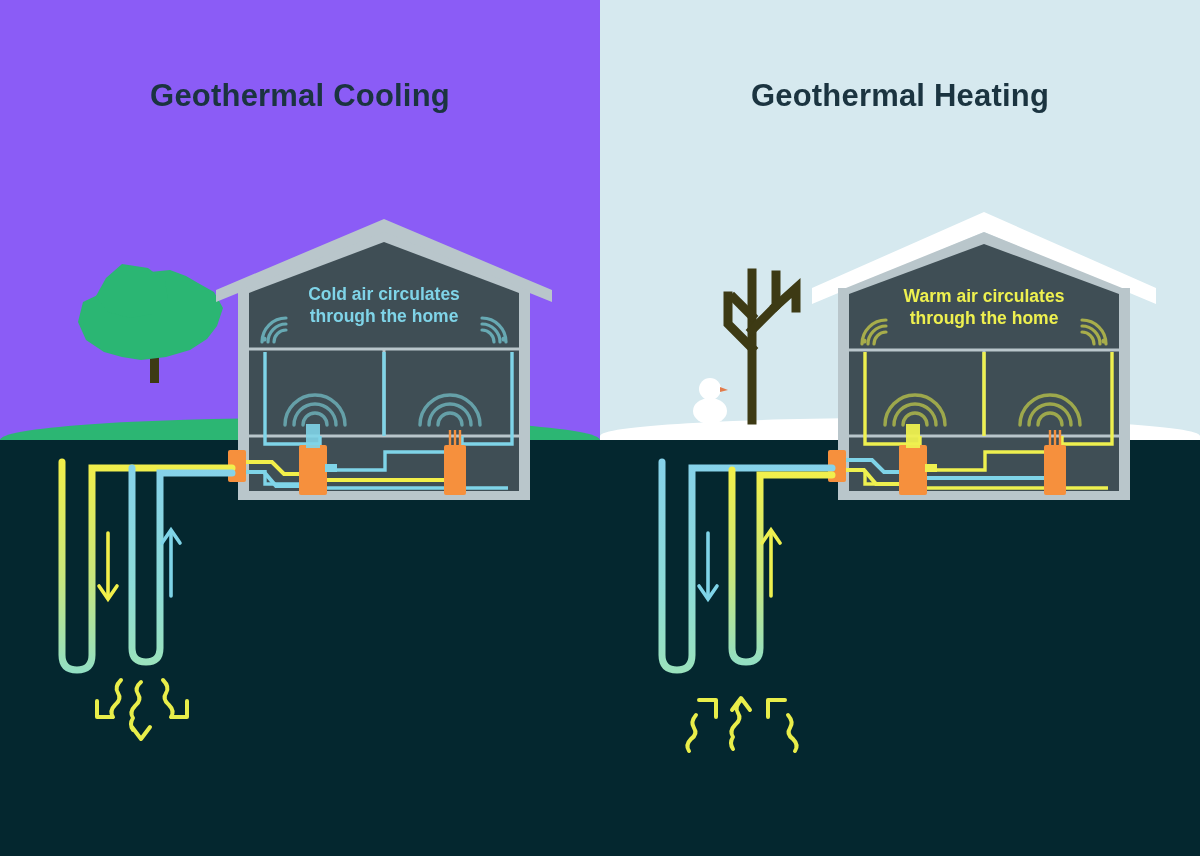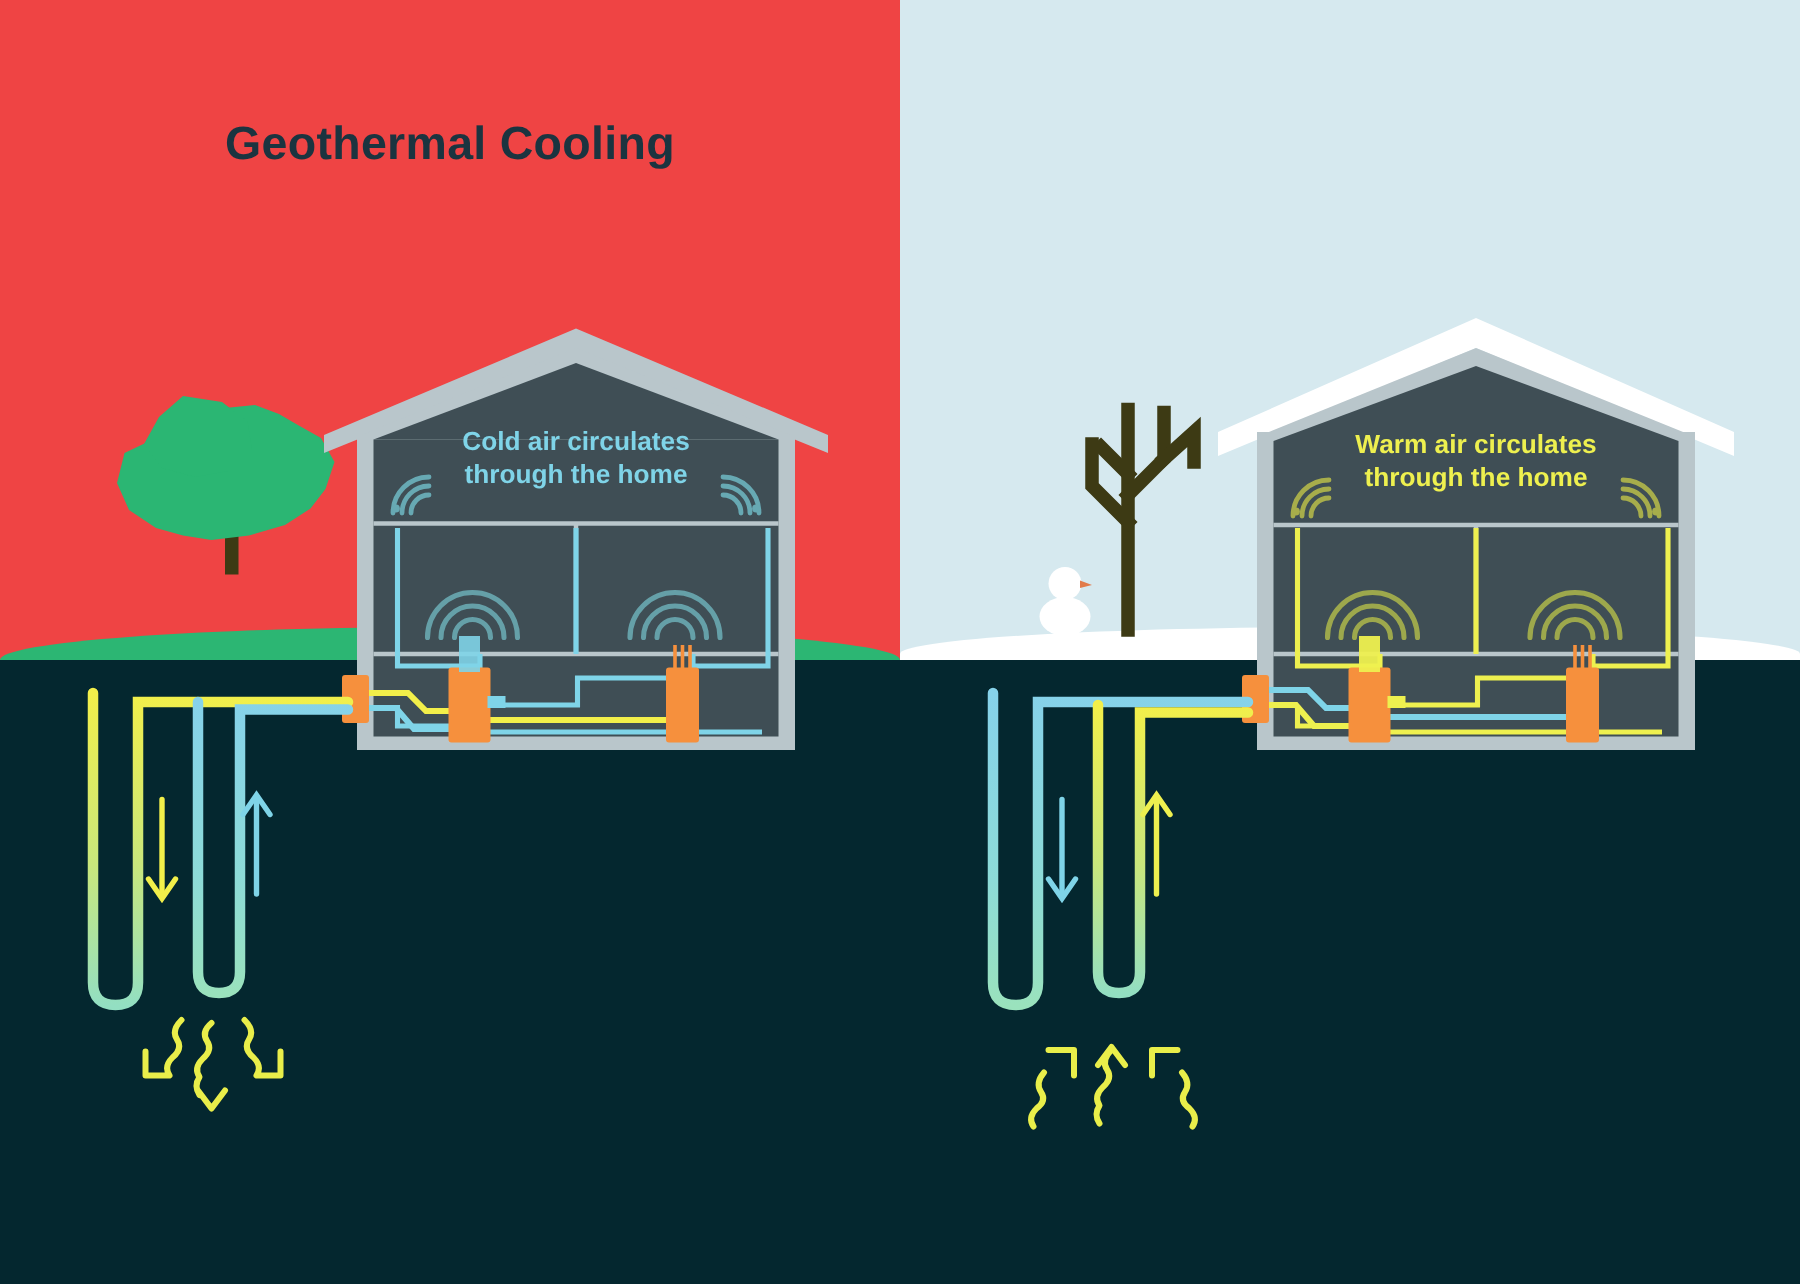--- a/index.html
+++ b/index.html
@@ -1,19 +1,19 @@
 <!DOCTYPE html>
 <html><head>
 <meta charset="utf-8">
 <style>
   html,body{margin:0;padding:0;background:#0b2b30;}
   body{font-family:"Liberation Sans",sans-serif;}
   #stage{position:relative;width:1200px;height:856px;overflow:hidden;}
   .panel{position:absolute;top:0;height:856px;width:600px;overflow:hidden;}
-  #panel-cooling{left:0;background:#ef4444;text-decoration:underline;}
+  #panel-cooling{left:0;background:#8b5cf6;text-decoration:underline;}
   #panel-heating{left:600px;background:#d6e9ef;}
   .underground{position:absolute;left:0;width:600px;top:440px;height:416px;background:#04272f;}
   .ground-strip{position:absolute;left:0;width:600px;top:418px;height:24px;}
   .ground-green{background:#2cb673;border-radius:50% 50% 0 0 / 22px 22px 0 0;}
   .ground-snow{background:#ffffff;border-radius:50% 50% 0 0 / 18px 18px 0 0;}
   .title{position:absolute;top:78px;width:600px;text-align:center;
          font-size:31px;font-weight:700;color:#1b3440;letter-spacing:.2px;}
   svg.art{position:absolute;left:0;top:0;width:600px;height:856px;overflow:visible;}
   .house-text{font-family:"Liberation Sans",sans-serif;font-size:17.5px;font-weight:700;}
   .ground-label{position:absolute;font-size:19.5px;font-weight:700;color:#e9ee4a;white-space:nowrap;}
@@ -146,20 +146,21 @@
       </g>
     </svg>
 
   </div>
 
   <div class="panel" id="panel-heating">
 
     <div class="ground-strip ground-snow"></div>
     <div class="underground"></div>
 
+    <div class="title">Geothermal Heating</div>
 
     <svg class="art" viewBox="0 0 600 856">
       <defs>
         <linearGradient id="pipeYH" x1="0" y1="0" x2="0" y2="1">
           <stop offset="0%" stop-color="#f2ef4a"></stop>
             <stop offset="55%" stop-color="#c9e77c"></stop>
             <stop offset="100%" stop-color="#93dfc2"></stop>
         </linearGradient>
         <linearGradient id="pipeCH" x1="0" y1="0" x2="0" y2="1">
           <stop offset="0%" stop-color="#86d2ea"></stop>

